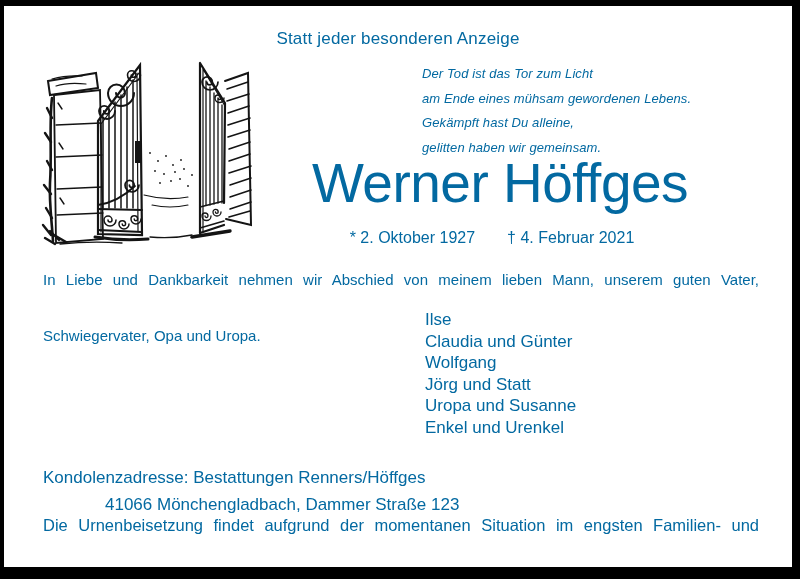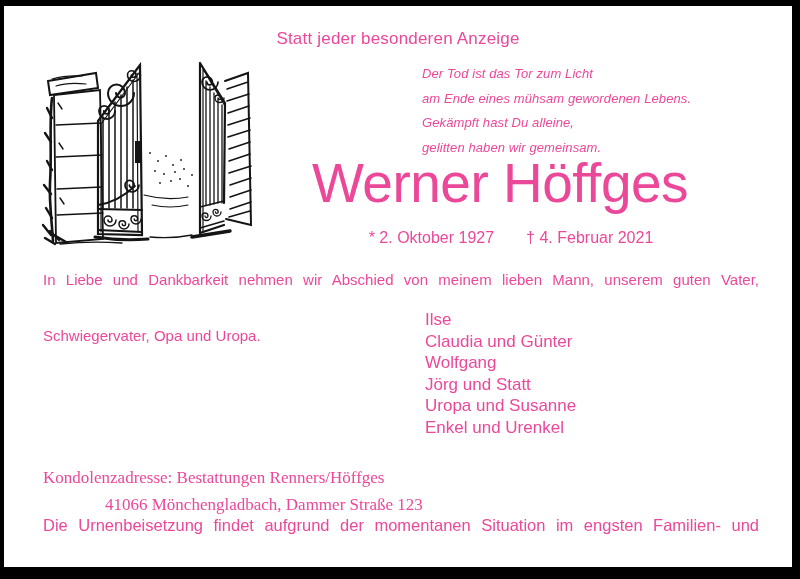--- a/index.html
+++ b/index.html
@@ -14,21 +14,21 @@
     height: 579px;
     box-sizing: border-box;
     background: #ffffff;
     border-style: solid;
     border-color: #000000;
     border-top-width: 6px;
     border-right-width: 8px;
     border-bottom-width: 12px;
     border-left-width: 4px;
     overflow: hidden;
-    color: #ec4899;
+    color: #0369a1;
   }
   .header-line {
     position: absolute;
     top: 20px; left: 0;
     width: 100%;
     text-align: center;
     font-size: 17px;
     line-height: 26px;
     letter-spacing: 0.2px;
   }
@@ -50,21 +50,21 @@
     left: 296px; top: 144px;
     width: 400px;
     text-align: center;
     font-size: 55px;
     line-height: 66px;
     letter-spacing: -0.5px;
     white-space: nowrap;
   }
   .dates {
     position: absolute;
-    left: 307px; top: 221px;
+    left: 288px; top: 221px;
     width: 400px;
     display: flex;
     justify-content: center;
     gap: 32px;
     font-size: 16px;
     line-height: 22px;
   }
   .farewell {
     position: absolute;
     left: 39px; top: 260px;
@@ -87,21 +87,20 @@
     position: absolute;
     left: 421px; top: 303px;
     font-size: 17px;
     line-height: 21.6px;
   }
   .condolence {
     position: absolute;
     left: 39px; top: 458px;
     font-size: 17px;
     line-height: 27px;
-    font-family: Liberation Serif, serif;
   }
   .condolence .indent { margin-left: 62px; }
   .closing {
     position: absolute;
     left: 39px; top: 505px;
     width: 716px;
     font-size: 16.5px;
     line-height: 29px;
   }
   .gate svg { display: block; width: 100%; height: 100%; }

